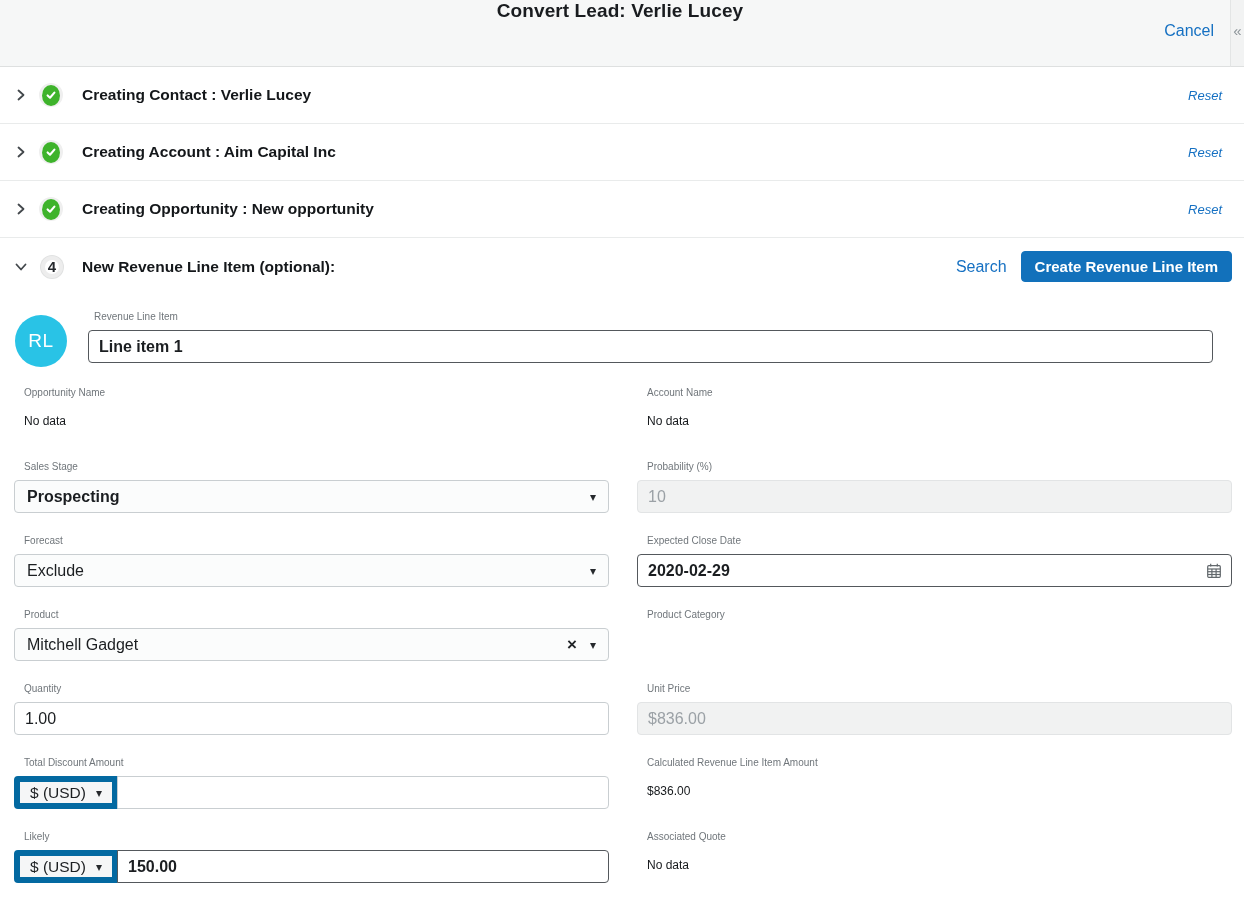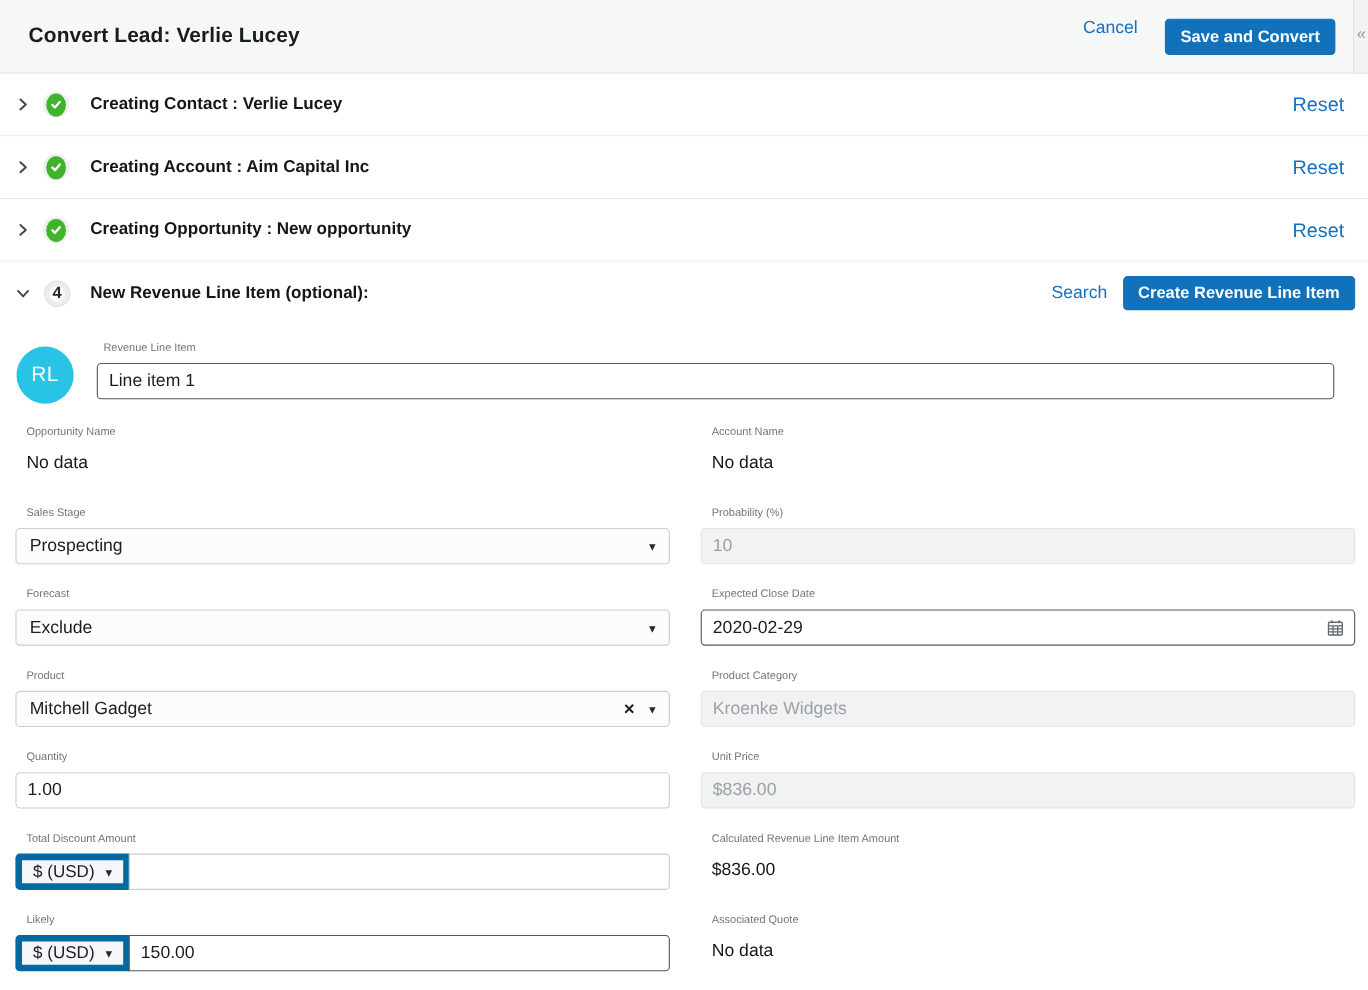--- a/index.html
+++ b/index.html
@@ -12,21 +12,21 @@
   html,body{margin:0;padding:0;}
   body{
     width:1244px;height:900px;overflow:hidden;position:relative;
     background:#ffffff;color:#1b1e21;
     font-family:"Liberation Sans","DejaVu Sans",sans-serif;
     font-size:16px;
   }
   
   .page-header{
     height:67px;background:#f6f7f7;border-bottom:1px solid #dee0e0;
-    display:flex;align-items:center;padding:0 30px 0 26px;
+    display:flex;align-items:center;padding:0 30px 0 26px;flex-direction:column;
   }
   .page-title{margin:0;font-size:19px;font-weight:600;color:#191c1f;letter-spacing:.1px;}
   .header-actions{margin-left:auto;display:flex;gap:25px;}
   .link{color:var(--link-blue);text-decoration:none;font-size:16px;cursor:pointer;}
   .btn-primary{
     background:var(--accent-blue);border:1px solid var(--accent-blue);color:#fff;
     font-weight:700;font-size:15px;height:33px;padding:0 13px;border-radius:4px;
     cursor:pointer;font-family:inherit;
   }
   .right-rail{
@@ -50,49 +50,49 @@
     width:21px;height:21px;border-radius:50%;background:var(--success-green);
     display:flex;align-items:center;justify-content:center;
   }
   .badge-num{
     width:22px;height:22px;border:4px solid #ededed;box-shadow:0 0 0 1px #e1e2e2;
     border-radius:50%;background:#fff;margin-left:13px;flex:0 0 auto;
     display:flex;align-items:center;justify-content:center;
     font-size:15px;font-weight:700;color:#26292d;
   }
   .step-title{margin-left:19px;font-size:15.5px;font-weight:700;color:#14171a;}
-  .reset-link{margin-left:auto;font-size:18px;}
+  .reset-link{margin-left:auto;font-size:13px;font-style:italic;}
   .step-actions{margin-left:auto;display:flex;align-items:center;gap:14px;}
   .btn-create{
     background:var(--accent-blue);border:1px solid var(--accent-blue);color:#fff;
     font-weight:700;font-size:15px;height:31px;padding:0 13px;border-radius:4px;
     cursor:pointer;font-family:inherit;
   }
   
   .name-row{display:flex;align-items:flex-start;padding:13px 31px 0 15px;}
   .avatar{
     width:52px;height:52px;border-radius:50%;background:var(--avatar-cyan);
     color:#fff;font-size:19px;font-weight:500;letter-spacing:.5px;
     display:flex;align-items:center;justify-content:center;margin-top:7px;flex:0 0 auto;
   }
   .name-field{flex:1;margin-left:21px;}
   .field-label{display:block;font-size:10px;color:#70767b;margin:0 0 5px 10px;line-height:17px;}
   .name-field .field-label{margin-left:6px;}
   .text-input{
     width:100%;height:33px;border:1px solid #c9ced1;border-radius:4px;
     padding:0 10px;font-size:16px;font-family:inherit;color:#1b1e21;background:#fff;outline:none;
   }
-  .dark-border{border-color:#54585c;}
+  .dark-border{border-color:#54585c;font-weight:bold;}
   .disabled-input{background:#f1f2f2;border-color:#e2e4e5;color:#9ba1a6;}
   .fields-grid{
     display:grid;grid-template-columns:1fr 1fr;column-gap:28px;
     margin:17px 12px 0 14px;
   }
   .field-block{height:74px;}
-  .readonly-value{font-size:16px;color:#15181b;margin:9px 0 0 10px;line-height:22px;}
+  .readonly-value{font-size:12px;color:#15181b;margin:9px 0 0 10px;line-height:22px;}
   .select-box{
     height:33px;border:1px solid #c9ced1;border-radius:4px;background:#fbfcfc;
     display:flex;align-items:center;padding:0 12px;font-size:16px;color:#1b1e21;cursor:pointer;
   }
   .caret{margin-left:auto;font-size:12px;color:#26292d;line-height:1;}
   .caret.after{margin-left:13px;}
   .clear-x{margin-left:auto;font-weight:700;font-size:17px;color:#1f2225;line-height:1;cursor:pointer;}
   .date-wrap{position:relative;}
   .date-wrap .text-input{}
   .calendar-icon{position:absolute;right:10px;top:9px;cursor:pointer;}
@@ -105,21 +105,20 @@
   .currency-select .caret{margin-left:10px;}
   .currency-group .text-input{flex:1;margin-left:-1px;border-radius:0 4px 4px 0;position:relative;z-index:1;}
 </style>
 </head>
 <body>
 
 <header class="page-header">
   <h1 class="page-title">Convert Lead: Verlie Lucey</h1>
   <div class="header-actions">
     <a class="link">Cancel</a>
-    <button class="btn-primary">Save and Convert</button>
   </div>
 </header>
 <div class="right-rail">
   <span class="collapse-glyph">«</span>
 </div>
 
 <section>
 
   <div class="step-row">
     <svg class="chev" width="10" height="14" viewBox="0 0 10 14">
@@ -239,21 +238,20 @@
     <div class="field-block">
       <label class="field-label">Product</label>
       <div class="select-box">
         <span>Mitchell Gadget</span>
         <span class="clear-x">×</span>
         <span class="caret after">▾</span>
       </div>
     </div>
     <div class="field-block">
       <label class="field-label">Product Category</label>
-      <input class="text-input disabled-input" readonly="" value="Kroenke Widgets" style="">
     </div>
 
     <div class="field-block">
       <label class="field-label">Quantity</label>
       <input class="text-input" value="1.00" style="">
     </div>
     <div class="field-block">
       <label class="field-label">Unit Price</label>
       <input class="text-input disabled-input" readonly="" value="$836.00" style="">
     </div>

